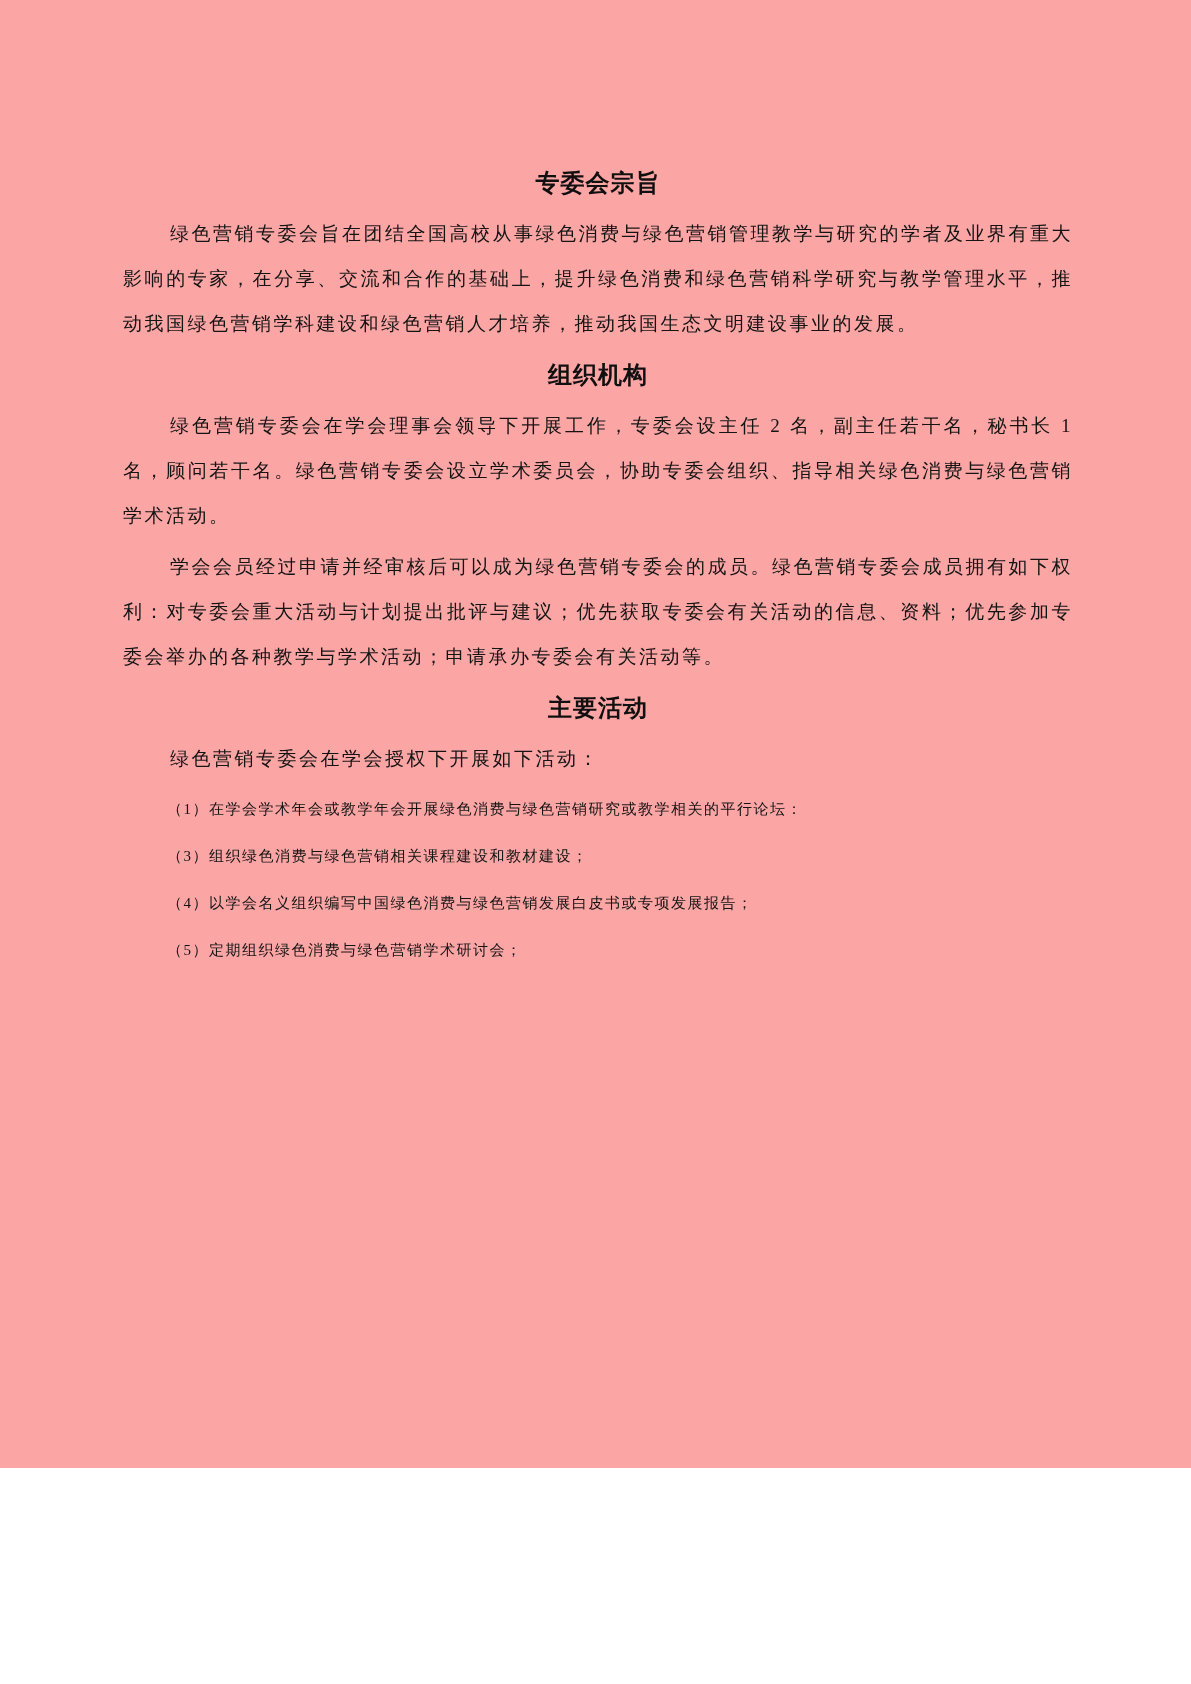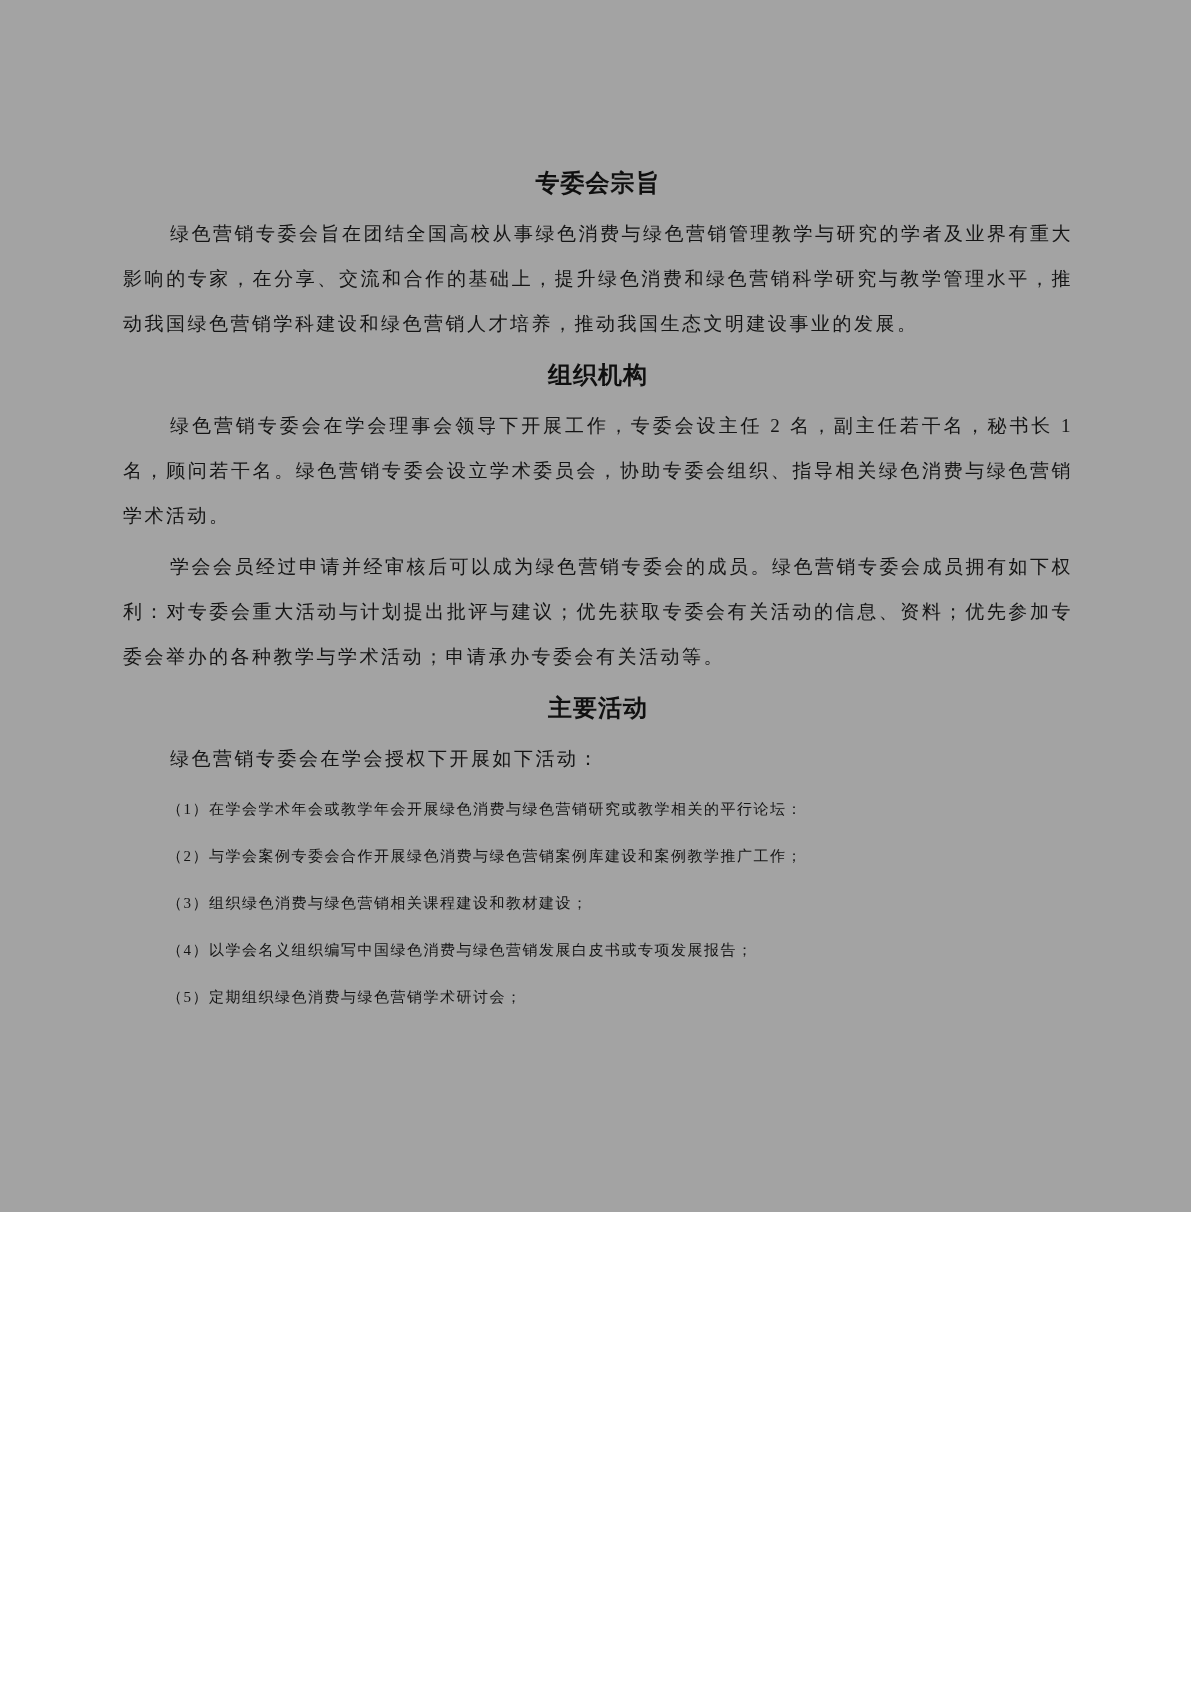--- a/index.html
+++ b/index.html
@@ -3,22 +3,22 @@
 <meta charset="utf-8">
 <style>
   html, body {
     margin: 0;
     padding: 0;
     background: #ffffff;
   }
   .page {
     position: relative;
     width: 1191px;
-    height: 1212px;
-    background: #a3a3a3;
+    height: 1468px;
+    background: #fca5a5;
     overflow: hidden;
     font-family: "Liberation Serif", serif;
     color: #141414;
   }
   .content {
     position: absolute;
     left: 123px;
     top: 160px;
     width: 950px;
   }
@@ -70,21 +70,20 @@
     <p class="body-para">绿色营销专委会旨在团结全国高校从事绿色消费与绿色营销管理教学与研究的学者及业界有重大影响的专家，在分享、交流和合作的基础上，提升绿色消费和绿色营销科学研究与教学管理水平，推动我国绿色营销学科建设和绿色营销人才培养，推动我国生态文明建设事业的发展。</p>
 
     <h2 class="sec-heading">组织机构</h2>
     <p class="body-para">绿色营销专委会在学会理事会领导下开展工作，专委会设主任 2 名，副主任若干名，秘书长 1 名，顾问若干名。绿色营销专委会设立学术委员会，协助专委会组织、指导相关绿色消费与绿色营销学术活动。</p>
     <p class="body-para">学会会员经过申请并经审核后可以成为绿色营销专委会的成员。绿色营销专委会成员拥有如下权利：对专委会重大活动与计划提出批评与建议；优先获取专委会有关活动的信息、资料；优先参加专委会举办的各种教学与学术活动；申请承办专委会有关活动等。</p>
 
     <h2 class="sec-heading">主要活动</h2>
     <p class="body-para">绿色营销专委会在学会授权下开展如下活动：</p>
 
     <p class="list-item">（1）在学会学术年会或教学年会开展绿色消费与绿色营销研究或教学相关的平行论坛：</p>
-    <p class="list-item">（2）与学会案例专委会合作开展绿色消费与绿色营销案例库建设和案例教学推广工作；</p>
     <p class="list-item">（3）组织绿色消费与绿色营销相关课程建设和教材建设；</p>
     <p class="list-item">（4）以学会名义组织编写中国绿色消费与绿色营销发展白皮书或专项发展报告；</p>
     <p class="list-item">（5）定期组织绿色消费与绿色营销学术研讨会；</p>
 
   </div>
 
   <div class="page-number">14</div>
 </div>
 
 </body></html>

